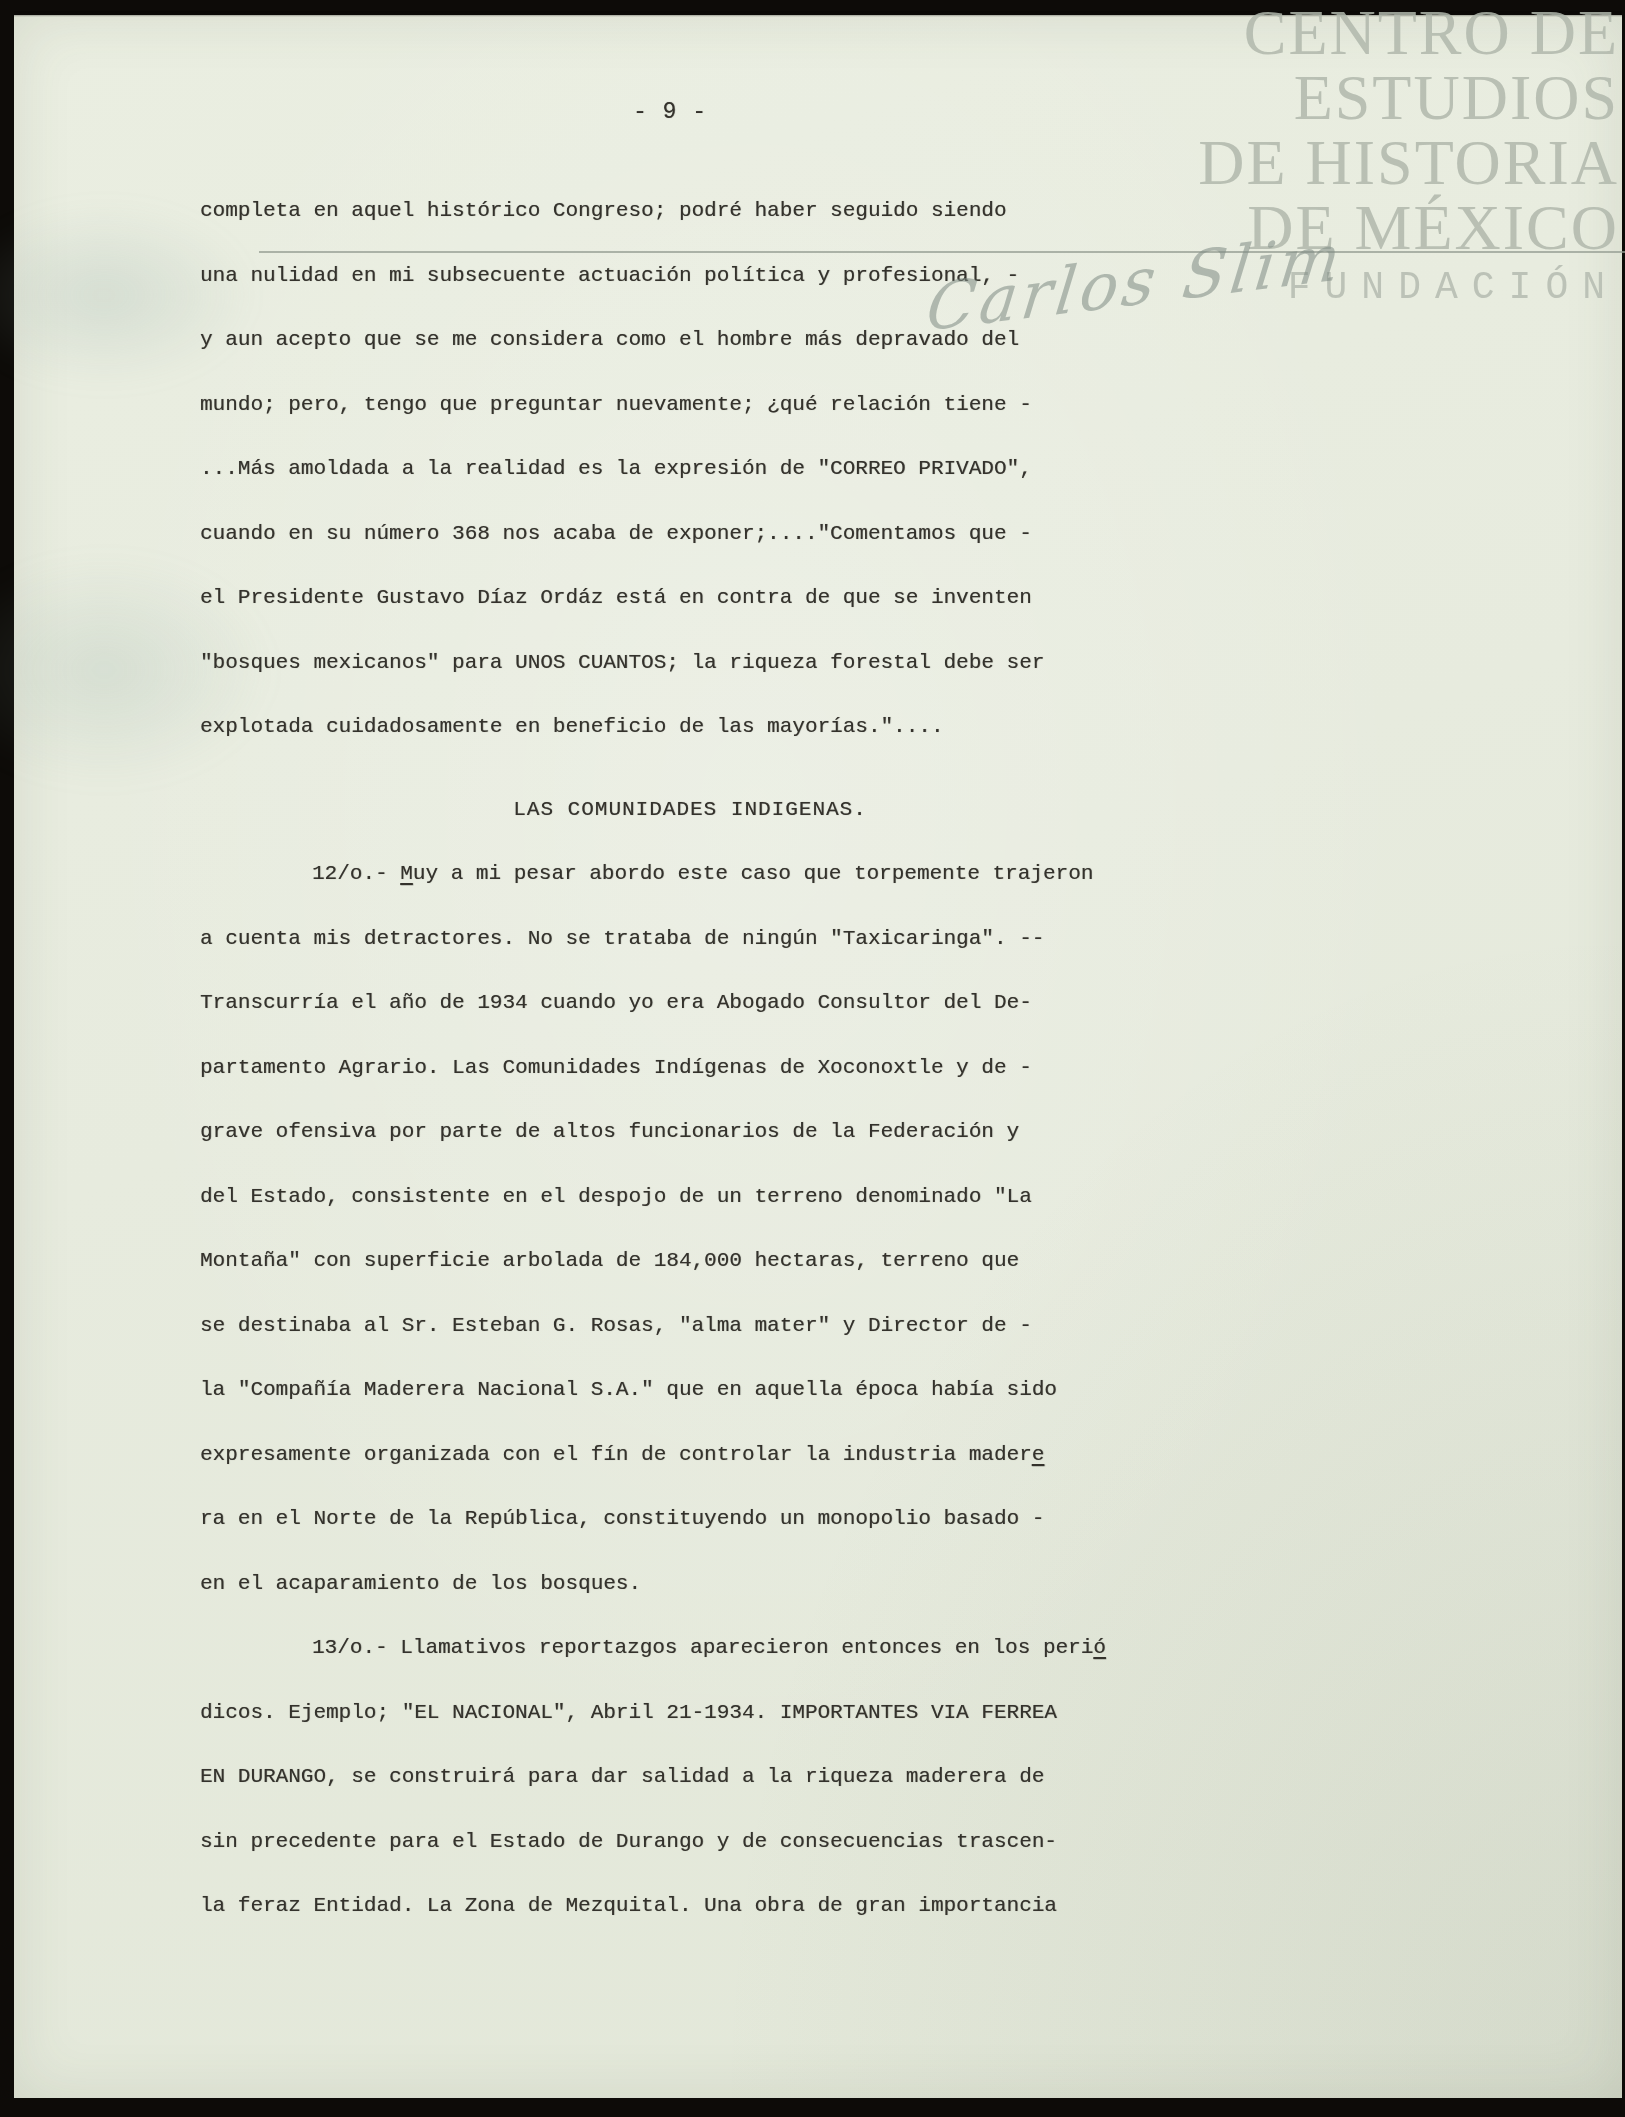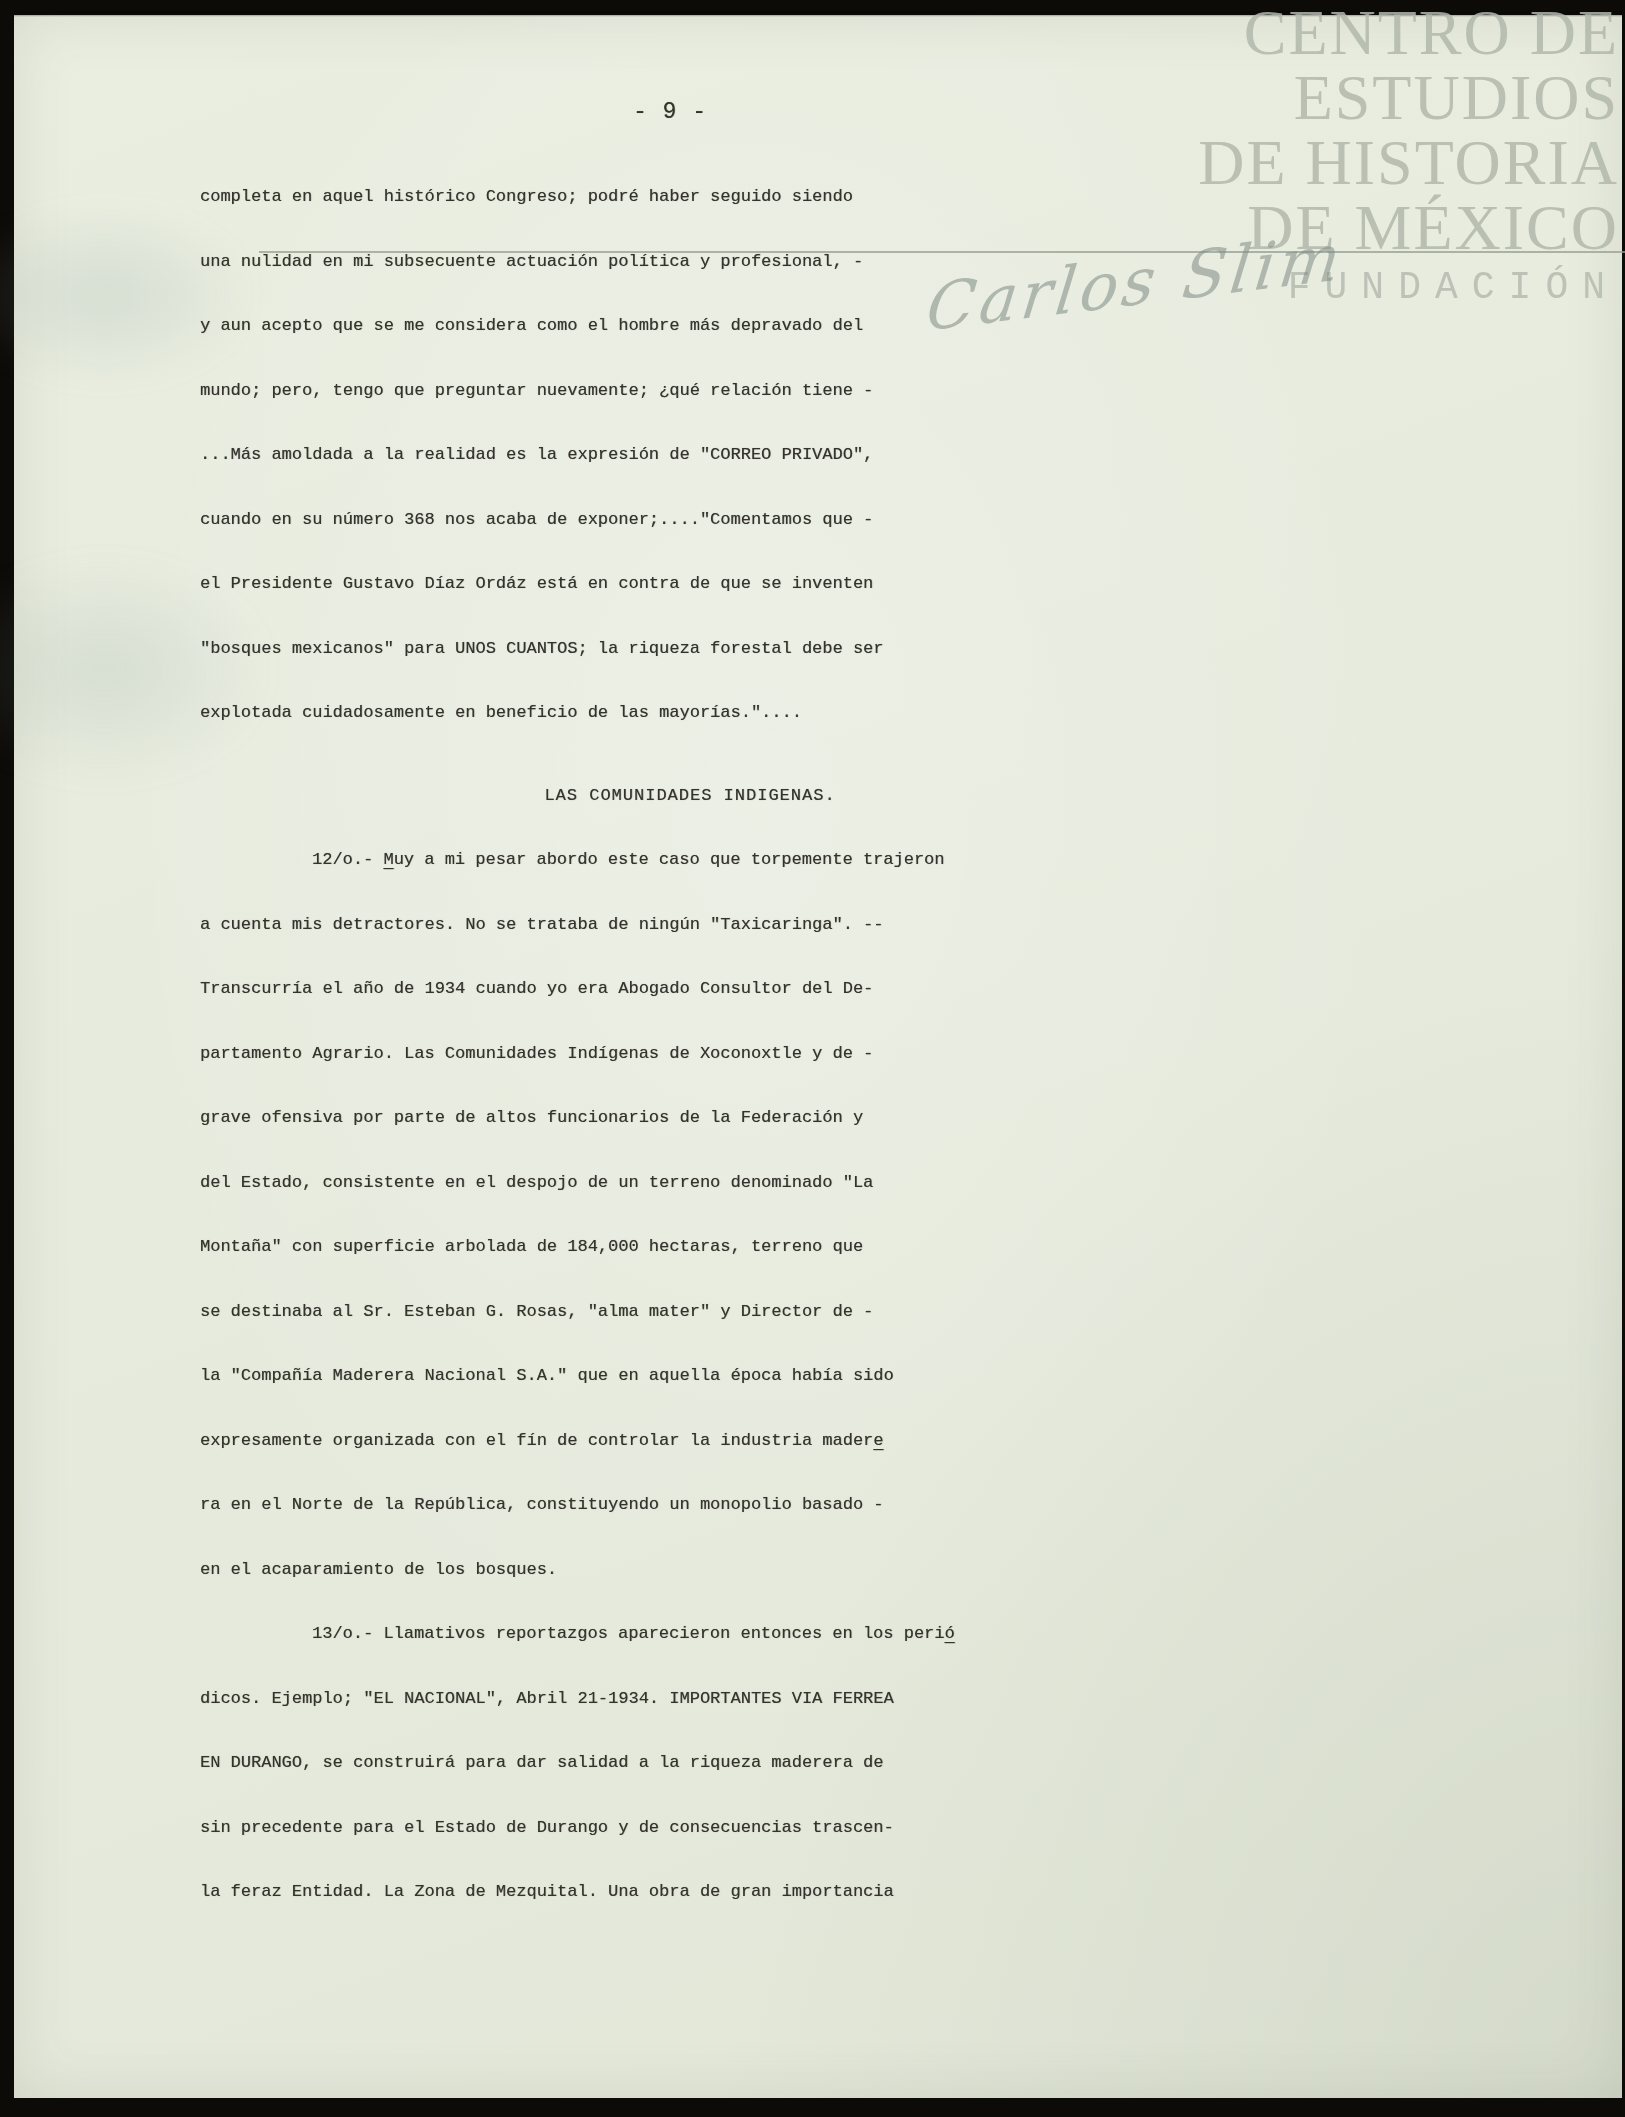--- a/index.html
+++ b/index.html
@@ -27,22 +27,22 @@
     background:radial-gradient(ellipse, rgba(140,165,160,0.22), rgba(140,165,160,0) 70%);}
   .ghost-b{left:-80px;top:540px;width:340px;height:230px;
     background:radial-gradient(ellipse, rgba(130,160,150,0.18), rgba(130,160,150,0) 70%);}
 
   .page-number{
     position:absolute;left:186px;top:84px;width:940px;text-align:center;
     font-size:23px;color:#34322c;letter-spacing:1px;
     text-shadow:0.4px 0.4px 0.7px rgba(48,47,42,0.55);
   }
   .lines{
-    position:absolute;left:186px;top:172px;width:980px;
-    font-size:17px;color:#34322c;
+    position:absolute;left:186px;top:184px;width:980px;
+    font-size:21px;color:#34322c;
     text-shadow:0.4px 0.4px 0.7px rgba(48,47,42,0.55);
   }
   .line{height:64.5px;white-space:pre;}
   .line.center{text-align:center;letter-spacing:1px;margin-top:18px;}
   .line.indent{padding-left:112px;}
   .ul{text-decoration:underline;text-underline-offset:4px;}
 
   
   .watermark{
     position:absolute;top:0;right:6px;width:700px;text-align:right;

